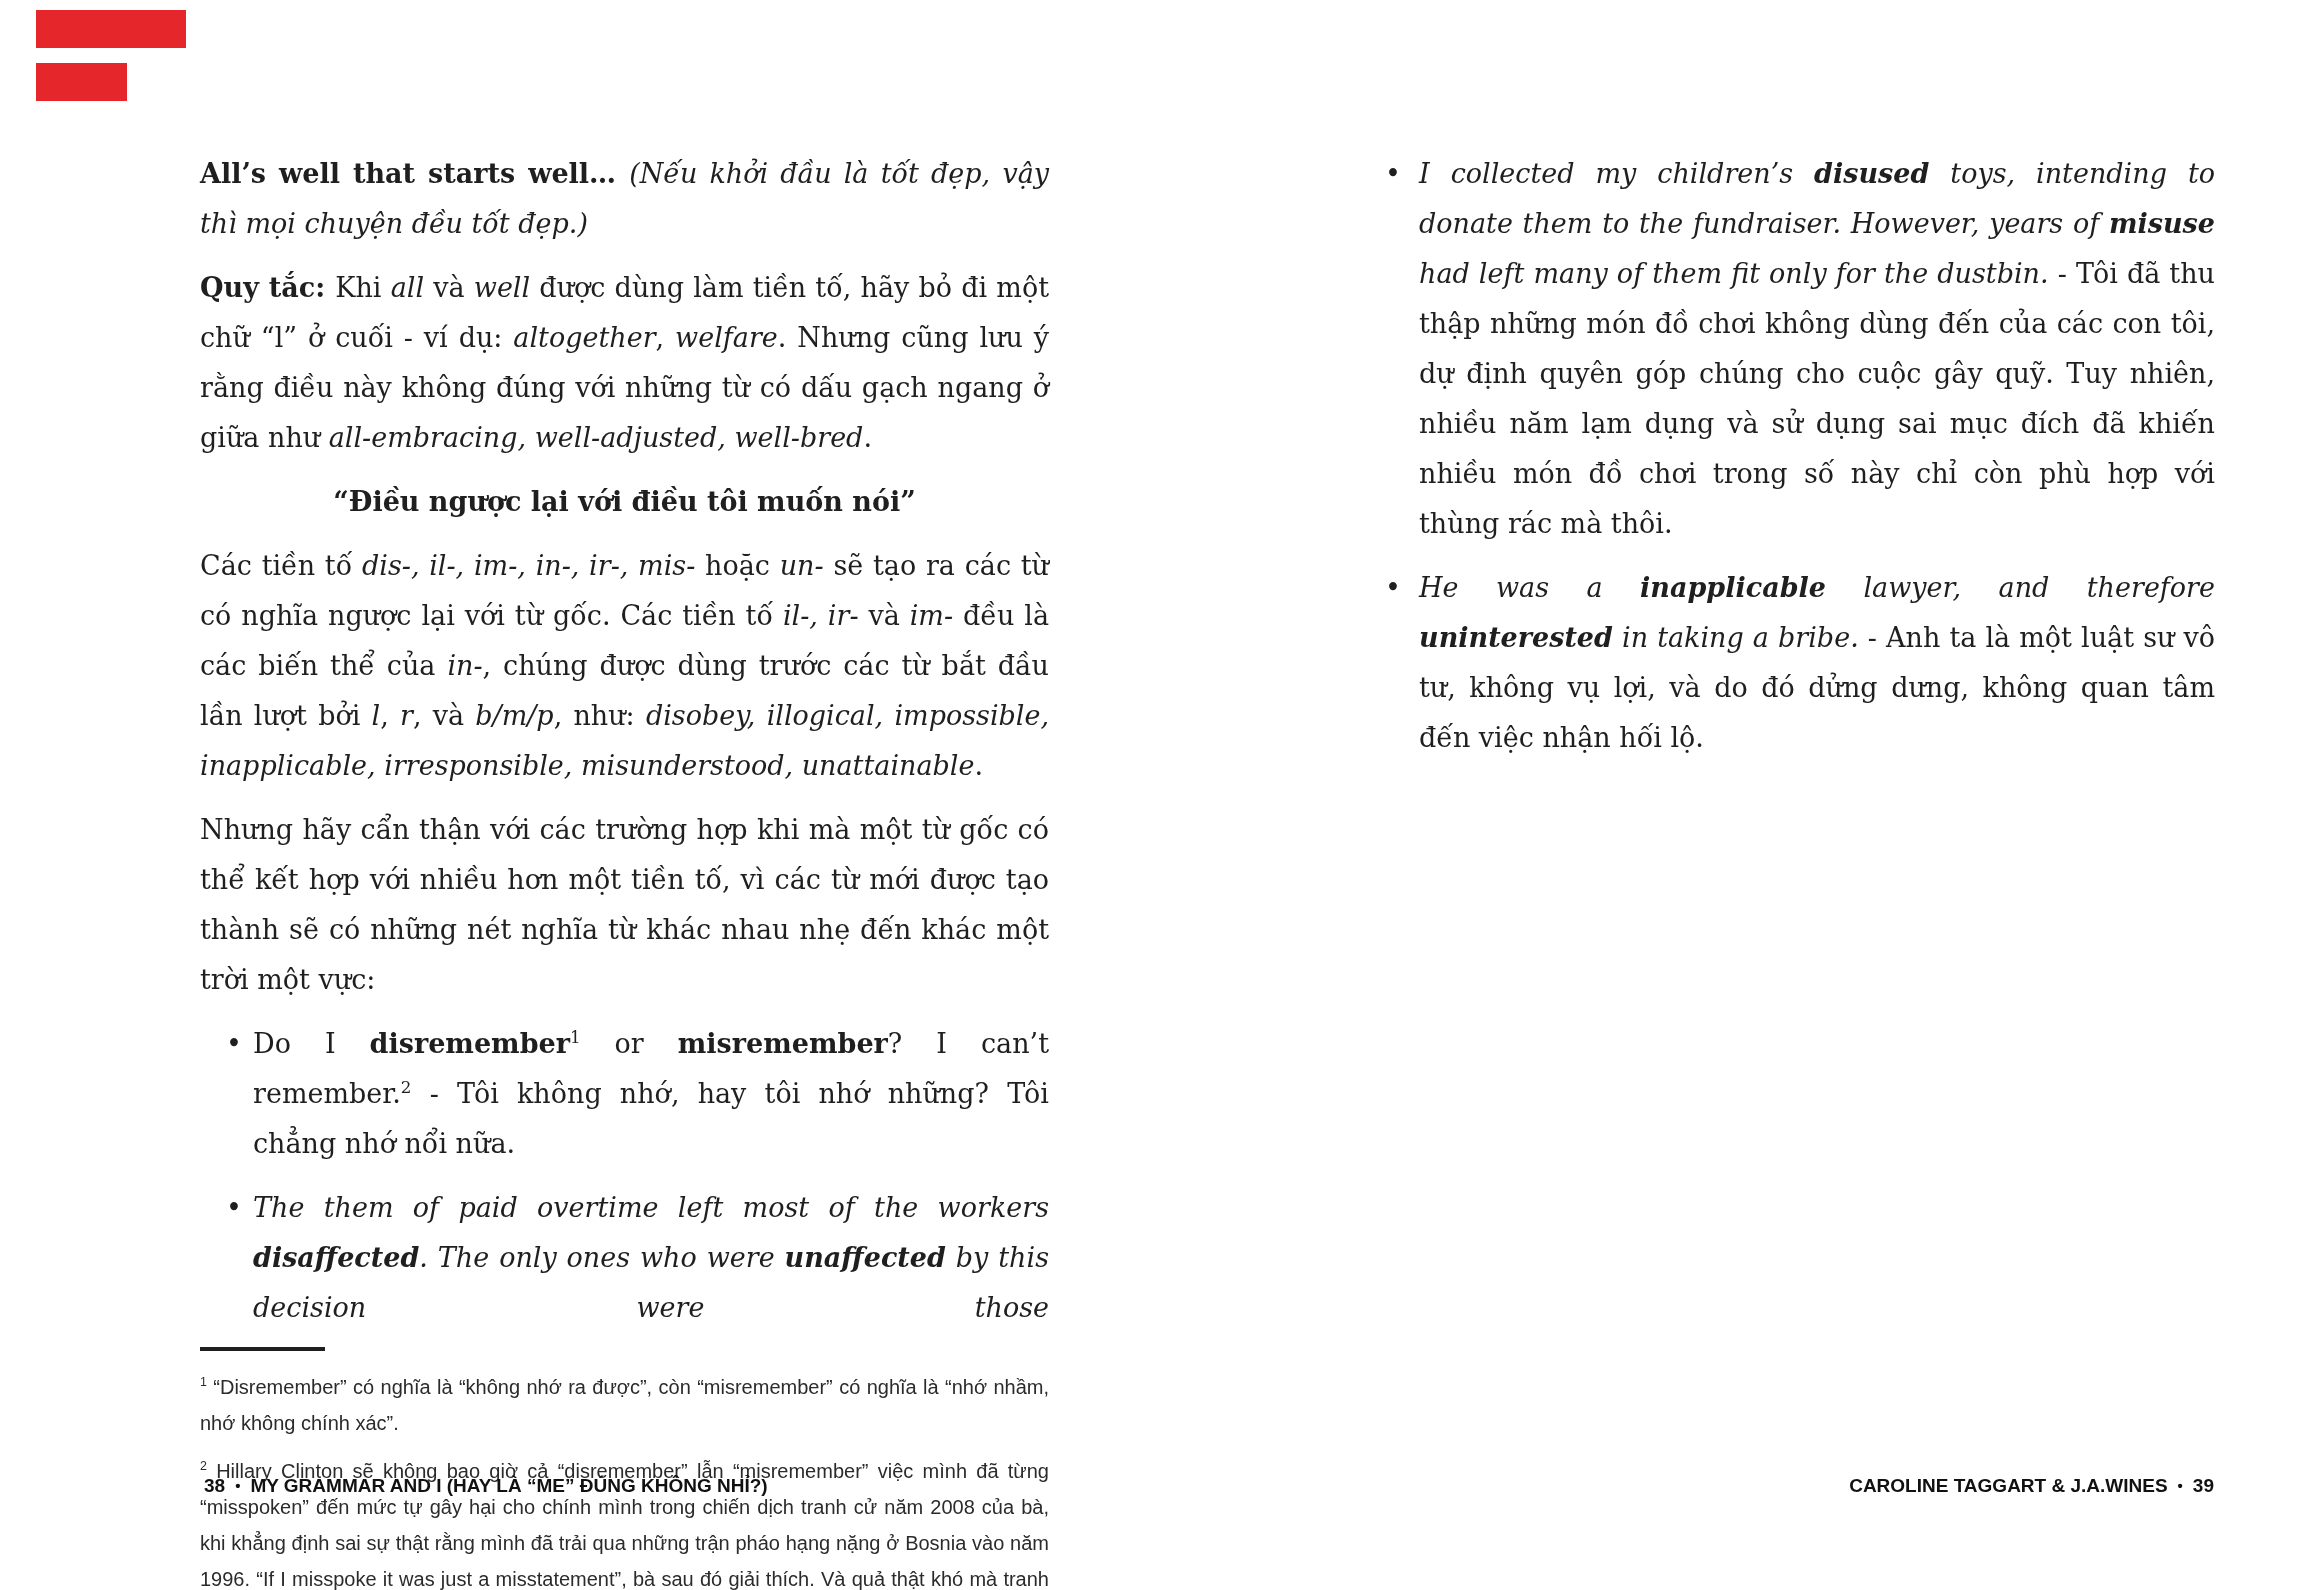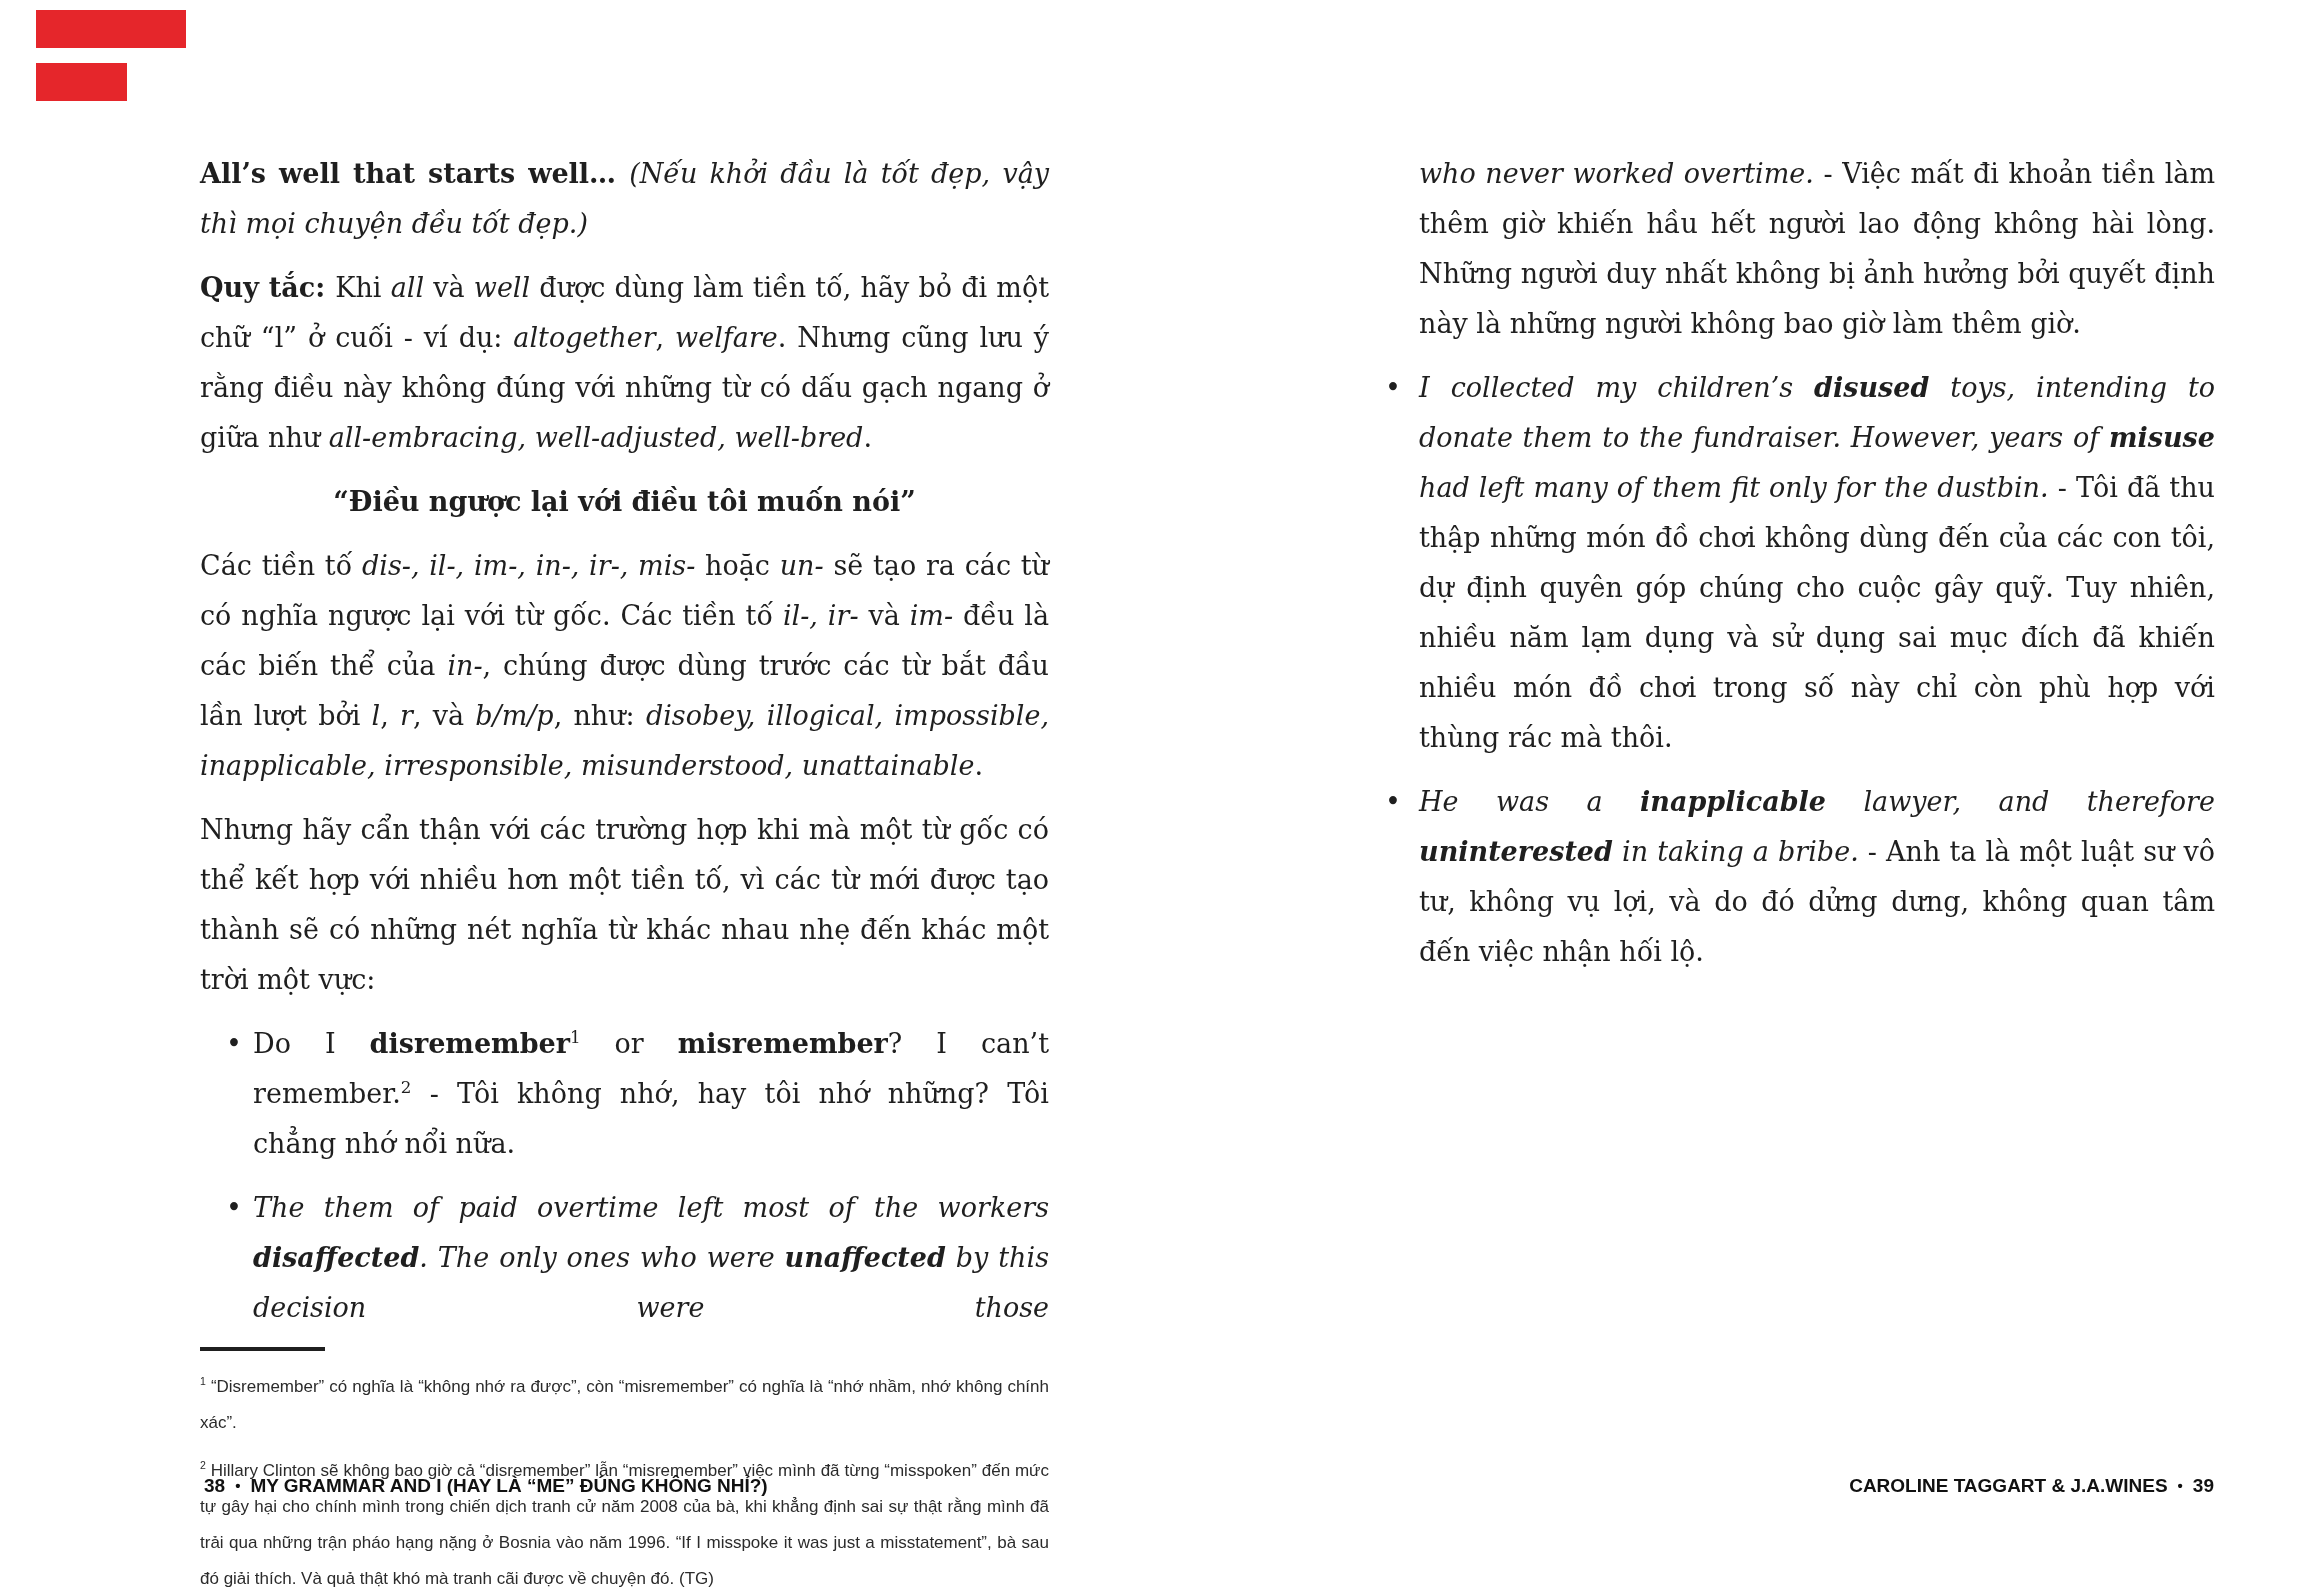--- a/index.html
+++ b/index.html
@@ -64,21 +64,21 @@
   .sup { vertical-align: super; font-size: 0.62em; line-height: 0; }
 
   .fn-rule {
     width: 125px;
     height: 4px;
     background: #1f1f1f;
     margin: 12px 0 18px 0;
   }
   .fn {
     font-family: "Liberation Sans", "DejaVu Sans", sans-serif;
-    font-size: 17px;
+    font-size: 20px;
     line-height: 36px;
     color: #2b2b2b;
     text-align: justify;
     margin: 0 0 12px 0;
   }
 
   .footer {
     position: absolute;
     top: 1475px;
     font-family: "Liberation Sans", "DejaVu Sans", sans-serif;
@@ -114,21 +114,20 @@
       <span class="marker">•</span>
       <span class="bullet-text"><span class="i">The them of paid overtime left most of the workers </span><span class="bi">disaffected</span><span class="i">. The only ones who were </span><span class="bi">unaffected</span><span class="i"> by this decision were those</span></span>
     </div>
 
     <div class="fn-rule"></div>
     <p class="fn"><span class="sup">1</span><span> “Disremember” có nghĩa là “không nhớ ra được”, còn “misremember” có nghĩa là “nhớ nhầm, nhớ không chính xác”.</span></p>
     <p class="fn"><span class="sup">2</span><span> Hillary Clinton sẽ không bao giờ cả “disremember” lẫn “misremember” việc mình đã từng “misspoken” đến mức tự gây hại cho chính mình trong chiến dịch tranh cử năm 2008 của bà, khi khẳng định sai sự thật rằng mình đã trải qua những trận pháo hạng nặng ở Bosnia vào năm 1996. “If I misspoke it was just a misstatement”, bà sau đó giải thích. Và quả thật khó mà tranh cãi được về chuyện đó. (TG)</span></p>
   </div>
 
   <div class="col col-right">
-    <p class="para"><span class="i">who never worked overtime.</span><span> - Việc mất đi khoản tiền làm thêm giờ khiến hầu hết người lao động không hài lòng. Những người duy nhất không bị ảnh hưởng bởi quyết định này là những người không bao giờ làm thêm giờ.</span></p>
 
     <div class="bullet">
       <span class="marker">•</span>
       <span class="bullet-text"><span class="i">I collected my children’s </span><span class="bi">disused</span><span class="i"> toys, intending to donate them to the fundraiser. However, years of </span><span class="bi">misuse</span><span class="i"> had left many of them fit only for the dustbin.</span><span> - Tôi đã thu thập những món đồ chơi không dùng đến của các con tôi, dự định quyên góp chúng cho cuộc gây quỹ. Tuy nhiên, nhiều năm lạm dụng và sử dụng sai mục đích đã khiến nhiều món đồ chơi trong số này chỉ còn phù hợp với thùng rác mà thôi.</span></span>
     </div>
     <div class="bullet">
       <span class="marker">•</span>
       <span class="bullet-text"><span class="i">He was a </span><span class="bi">inapplicable</span><span class="i"> lawyer, and therefore </span><span class="bi">uninterested</span><span class="i"> in taking a bribe.</span><span> - Anh ta là một luật sư vô tư, không vụ lợi, và do đó dửng dưng, không quan tâm đến việc nhận hối lộ.</span></span>
     </div>
   </div>

